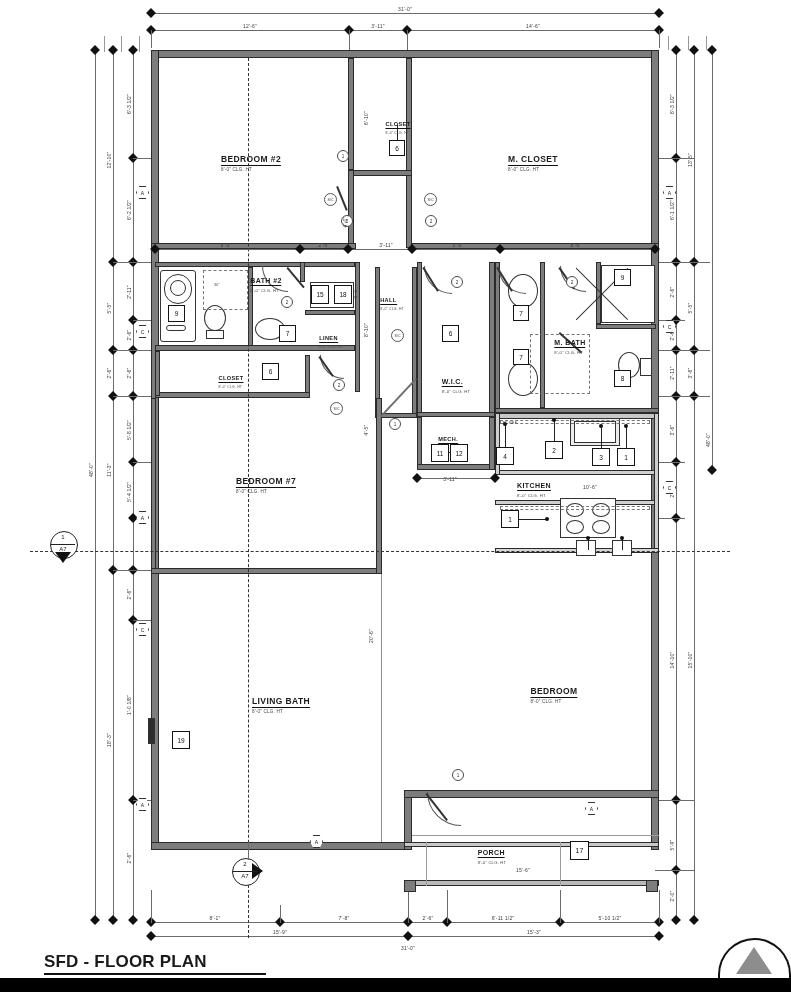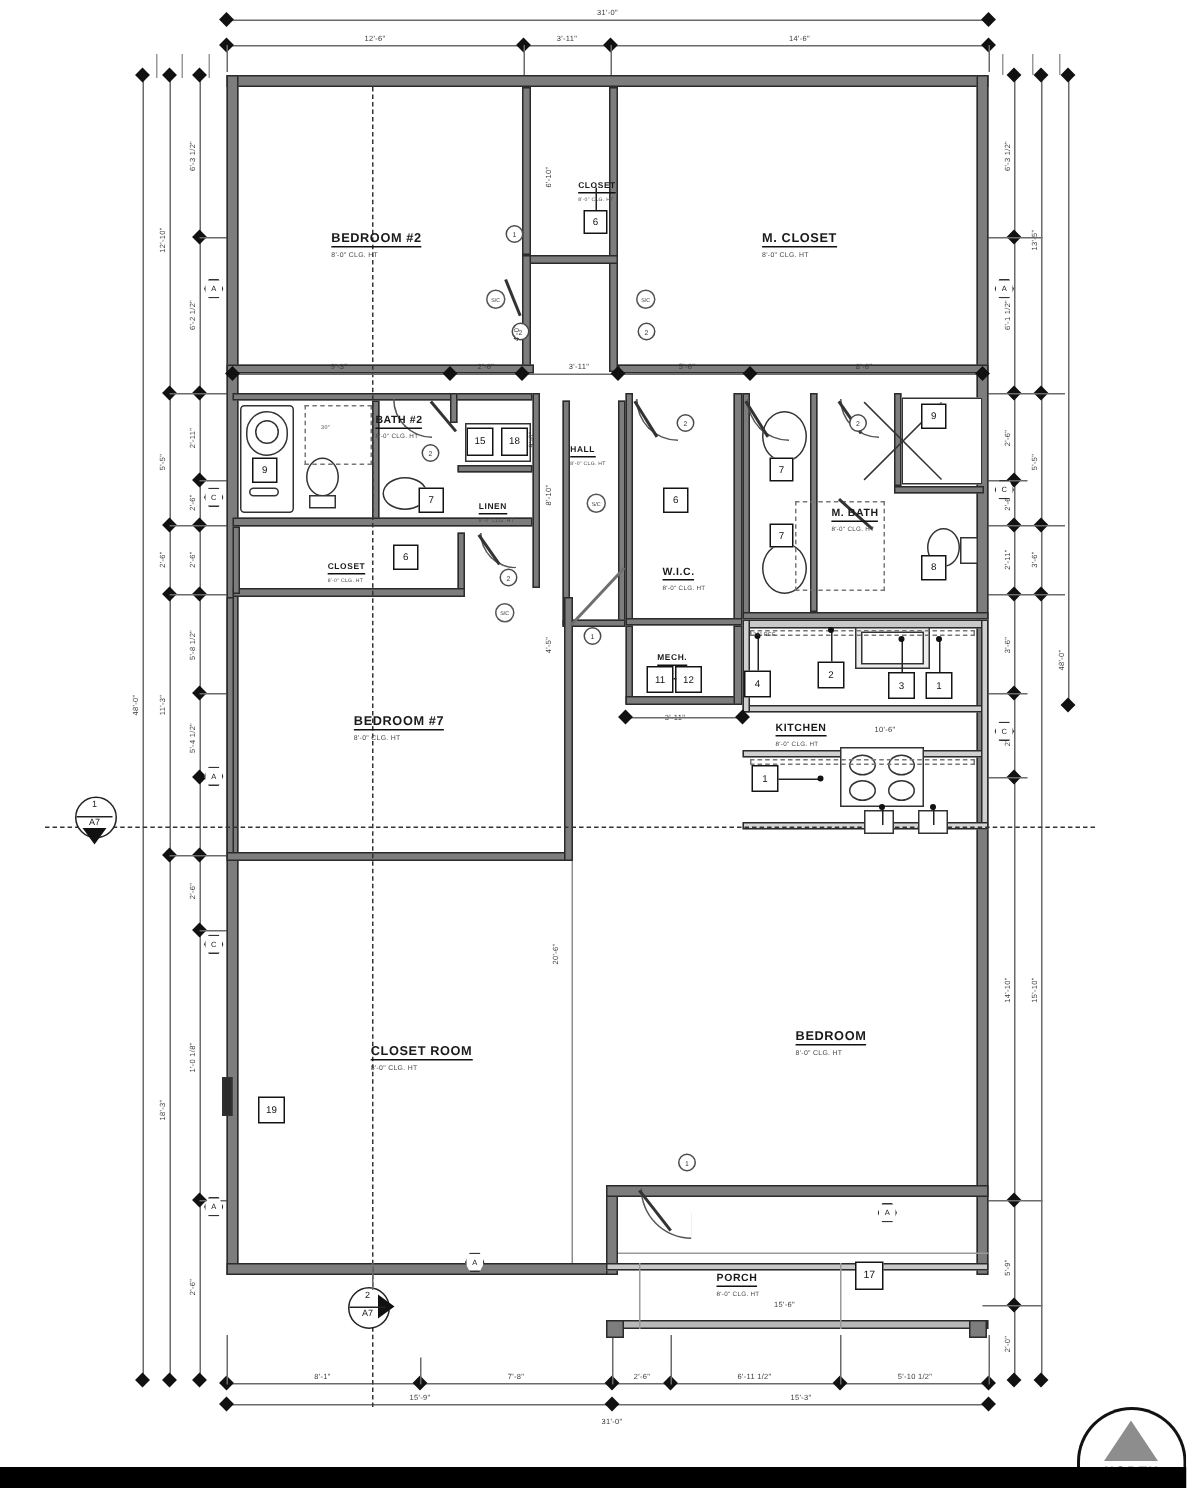--- a/index.html
+++ b/index.html
@@ -409,21 +409,21 @@
     <div class="nm">MECH.</div>
     <div class="ht">8'-0" CLG. HT</div>
   </div>
   <div class="room md" style="left:534px;top:474px;">
     <div class="nm">KITCHEN</div>
     <div class="ht">8'-0" CLG. HT</div>
   </div>
   <div class="dimtxt" style="left:583px;top:484px;transform:translate(0,0);font-size:5px;">10'-6"</div>
 
   <div class="room" style="left:281px;top:690px;">
-    <div class="nm">CLOSET ROOM</div>
+    <div class="nm">LIVING BATH</div>
     <div class="ht">8'-0" CLG. HT</div>
   </div>
   <div class="room" style="left:554px;top:680px;">
     <div class="nm">BEDROOM</div>
     <div class="ht">8'-0" CLG. HT</div>
   </div>
   <div class="room md" style="left:492px;top:841px;">
     <div class="nm">PORCH</div>
     <div class="ht">8'-0" CLG. HT</div>
   </div>
@@ -529,20 +529,25 @@
   <div class="dimtxt v" style="left:345px;top:222px;">4'-0"</div>
   <div class="dimtxt" style="left:450px;top:482px;">3'-11"</div>
   <div class="dimtxt v" style="left:371px;top:636px;">20'-6"</div>
   <div class="dimtxt v" style="left:366px;top:430px;">4'-5"</div>
   <div class="dimtxt v" style="left:355px;top:293px;">9'-0"</div>
 
   <div class="dimh" style="left:417px;top:478px;width:78px;"></div>
   <div class="tick" style="left:417px;top:478px;"></div>
   <div class="tick" style="left:495px;top:478px;"></div>
 
+  <div id="title">
+    <div class="t">SFD - FLOOR PLAN</div>
+    <div class="rule"></div>
+    <div class="s">SCALE: 1/4" = 1'-0"</div>
+  </div>
 
   <div id="northwrap">
     <div class="half"></div>
     <div class="tri"></div>
     <div class="nt">NORTH</div>
   </div>
 
   <div id="footerbar"></div>
 
 </div>

